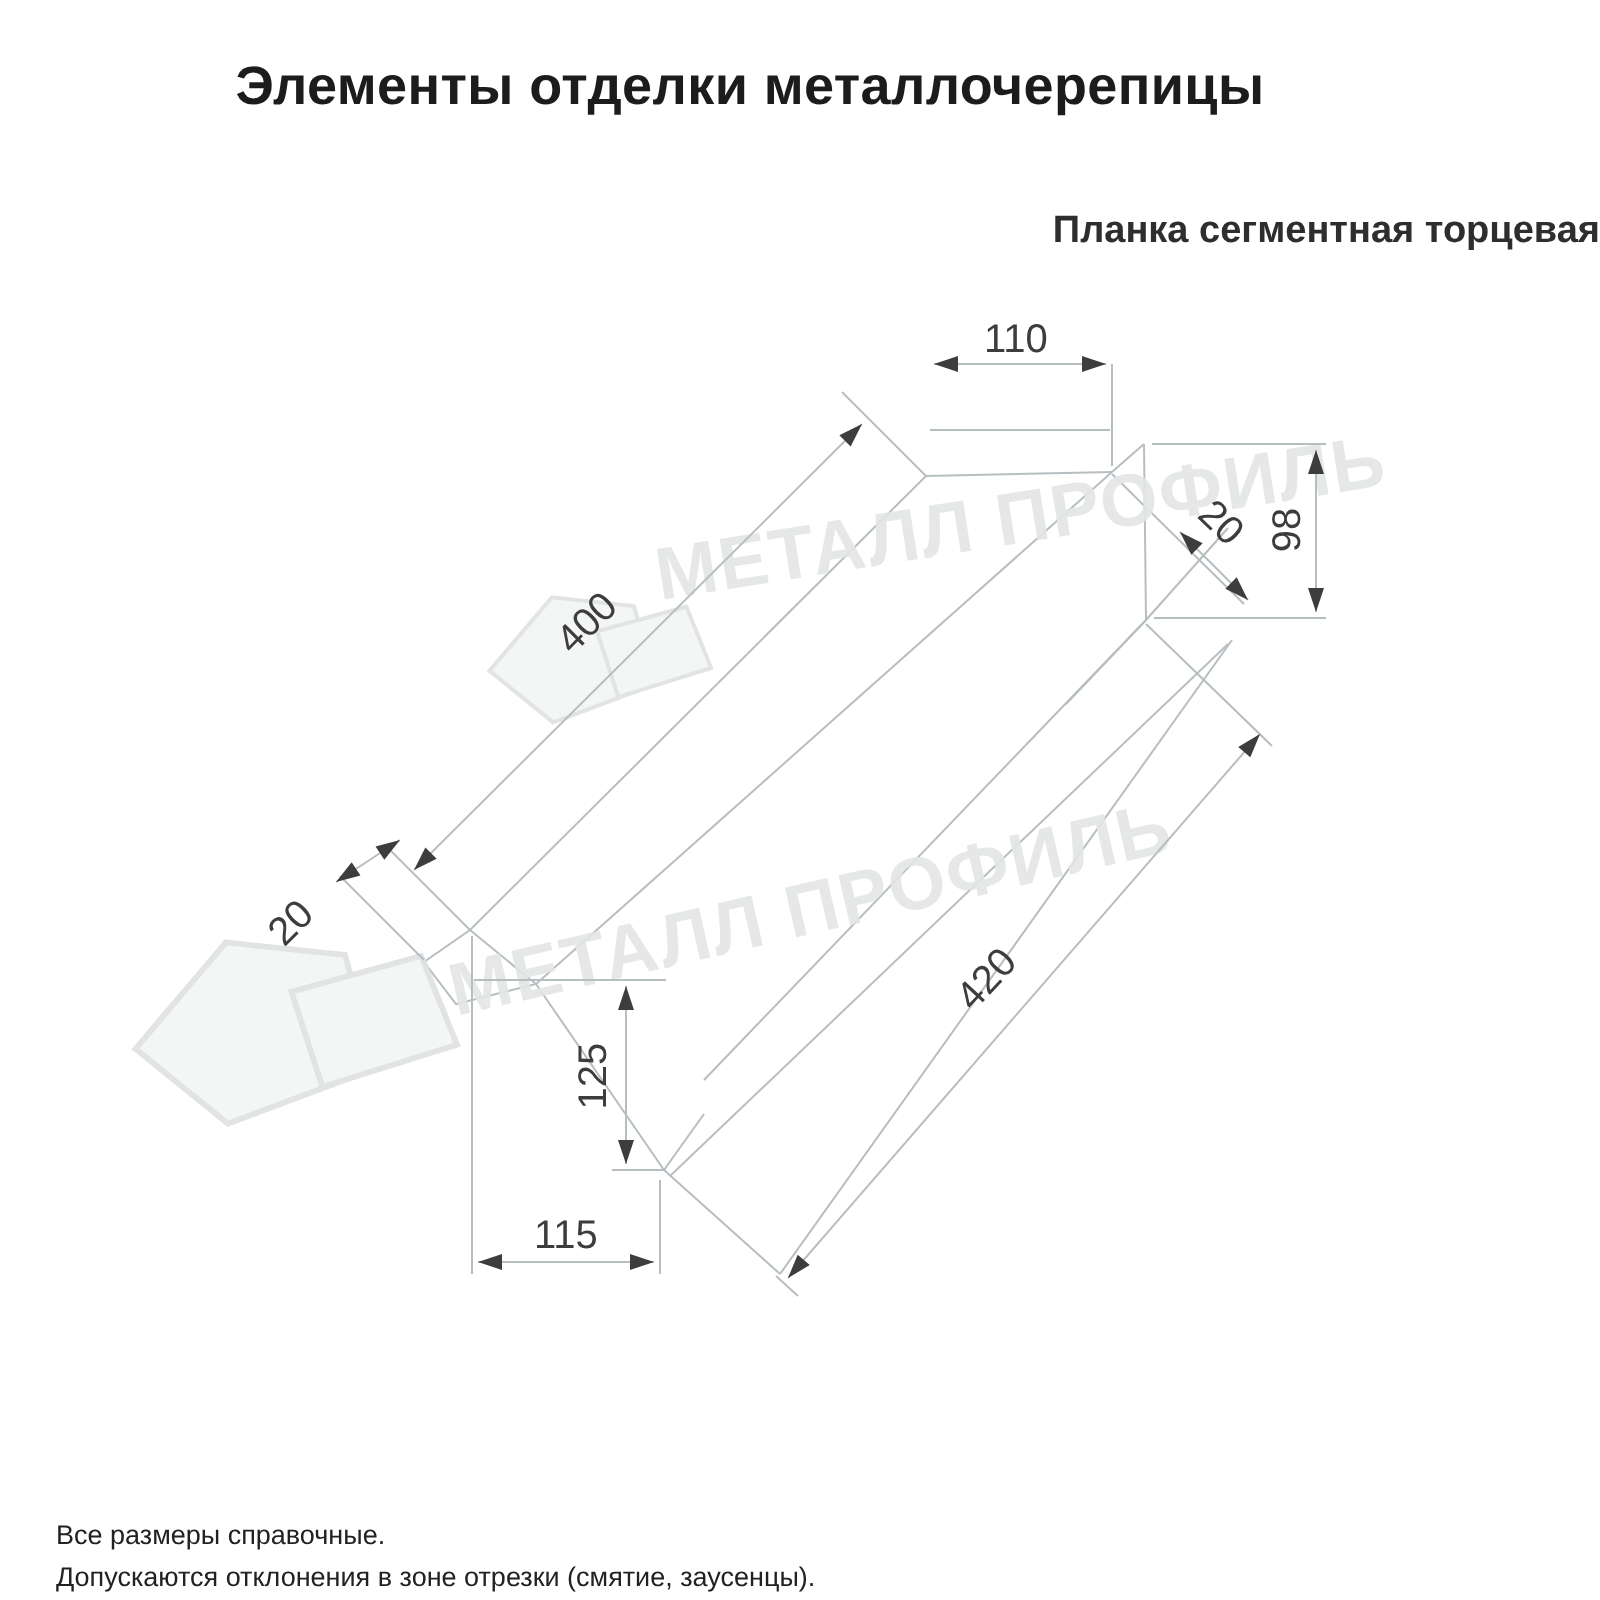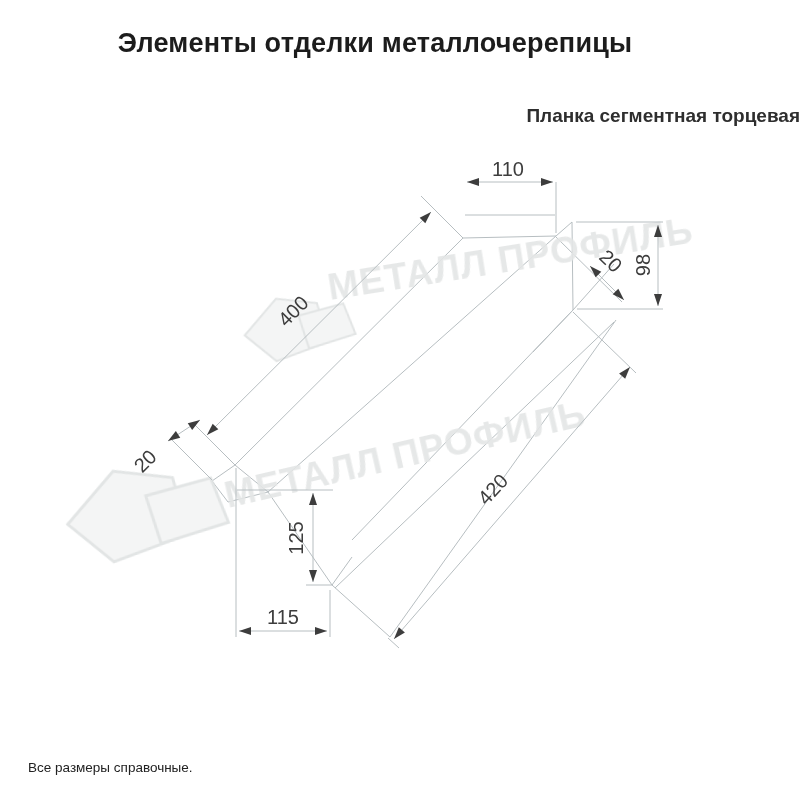--- a/index.html
+++ b/index.html
@@ -122,15 +122,16 @@
     <g>
       <line class="dline" x1="236" y1="468" x2="236" y2="637"></line>
       <line class="dline" x1="330" y1="590" x2="330" y2="637"></line>
       <line class="dline" x1="239" y1="631" x2="327" y2="631" marker-start="url(#arw)" marker-end="url(#arw)"></line>
       <text class="dimtxt" x="283" y="624" text-anchor="middle">115</text>
     </g>
   </svg>
 
   <div class="footer">
     <div>Все размеры справочные.</div>
+    <div>Допускаются отклонения в зоне отрезки (смятие, заусенцы).</div>
   </div>
 
 </div>
 
 </body></html>

